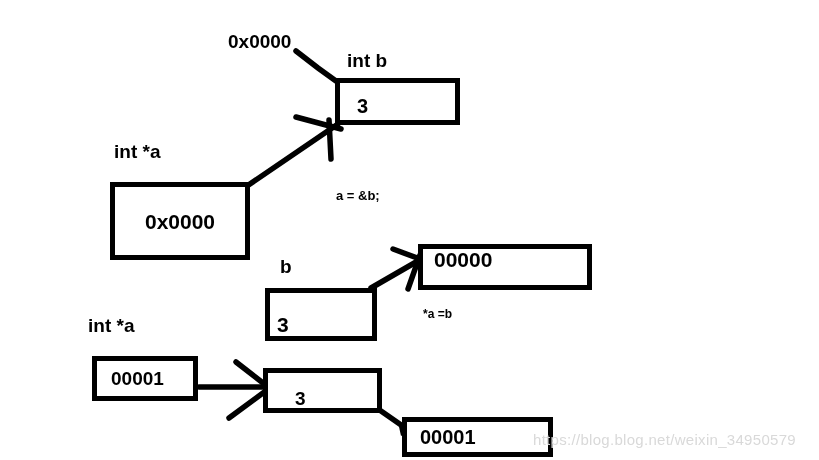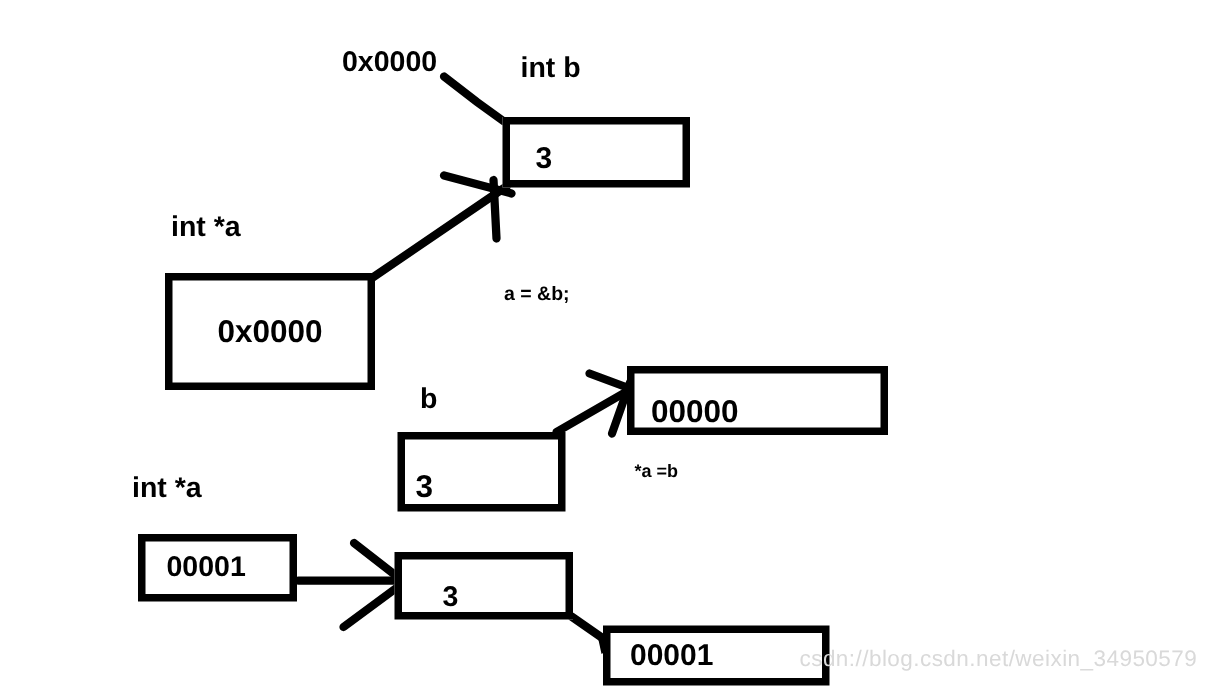--- a/index.html
+++ b/index.html
@@ -22,33 +22,33 @@
   }
   .box span{font-weight:bold;line-height:1;}
   
   .b1{left:335px;top:78px;width:125px;height:47px;align-items:center;padding:8px 0 0 17px;}
   .b1 span{font-size:20px;}
   .a1{left:110px;top:182px;width:140px;height:78px;align-items:center;justify-content:center;}
   .a1 span{font-size:21px;}
   
   .b2{left:265px;top:288px;width:112px;height:53px;align-items:flex-end;padding:0 0 1px 7px;}
   .b2 span{font-size:21px;}
-  .c2{left:418px;top:244px;width:174px;height:46px;align-items:flex-end;padding-left:11px;}
+  .c2{left:418px;top:244px;width:174px;height:46px;align-items:flex-start;padding-left:11px;}
   .c2 span{font-size:21px;}
   
   .a3{left:92px;top:356px;width:106px;height:45px;align-items:center;padding-left:14px;}
   .a3 span{font-size:19px;}
   .b3{left:263px;top:368px;width:119px;height:45px;align-items:flex-end;padding:0 0 0 27px;}
   .b3 span{font-size:19px;}
   .c3{left:402px;top:417px;width:151px;height:40px;align-items:center;padding-left:13px;}
   .c3 span{font-size:20px;}
   
   .lbl{position:absolute;font-weight:bold;font-size:19px;white-space:pre;line-height:1;}
   .l-addr {left:228px;top:32px;}
-  .l-intb {left:347px;top:36px;}
+  .l-intb {left:347px;top:51px;}
   .l-inta1{left:114px;top:142px;}
   .l-code1{left:336px;top:189px;font-size:13px;}
   .l-b2   {left:280px;top:257px;}
   .l-code2{left:423px;top:308px;font-size:12px;}
   .l-inta3{left:88px;top:316px;}
   .watermark{
     position:absolute;left:533px;top:431px;
     font-size:15px;font-weight:normal;
     color:#d9d9d9;letter-spacing:0.3px;white-space:pre;
   }
@@ -113,15 +113,15 @@
   <div class="box a3">
     <span>00001</span>
   </div>
   <div class="box b3">
     <span>3</span>
   </div>
   <div class="box c3">
     <span>00001</span>
   </div>
 
-  <div class="watermark">csdn://blog.csdn.net/weixin_34950579</div>
+  <div class="watermark">https://blog.blog.net/weixin_34950579</div>
 
 </div>
 
 </body></html>

